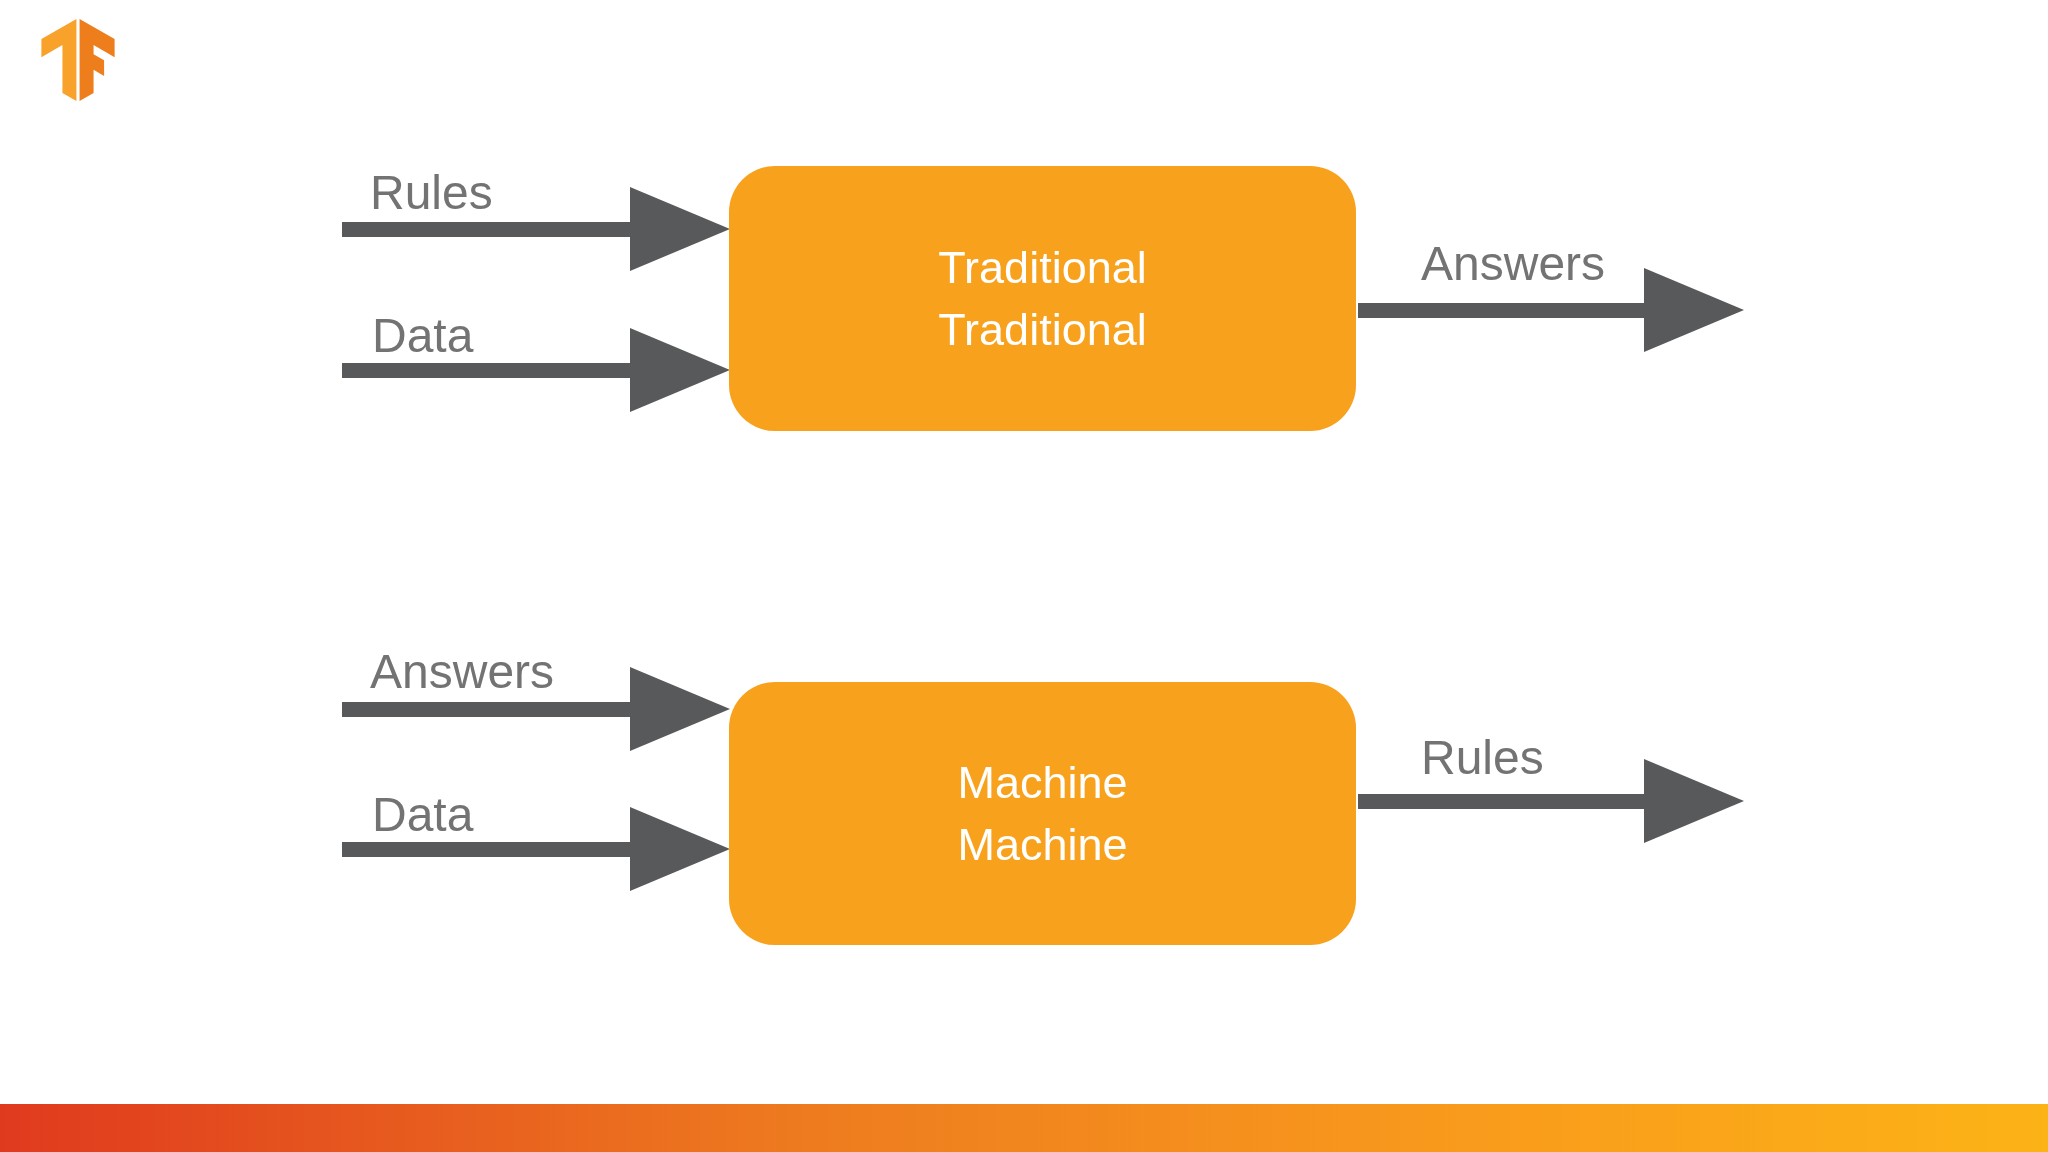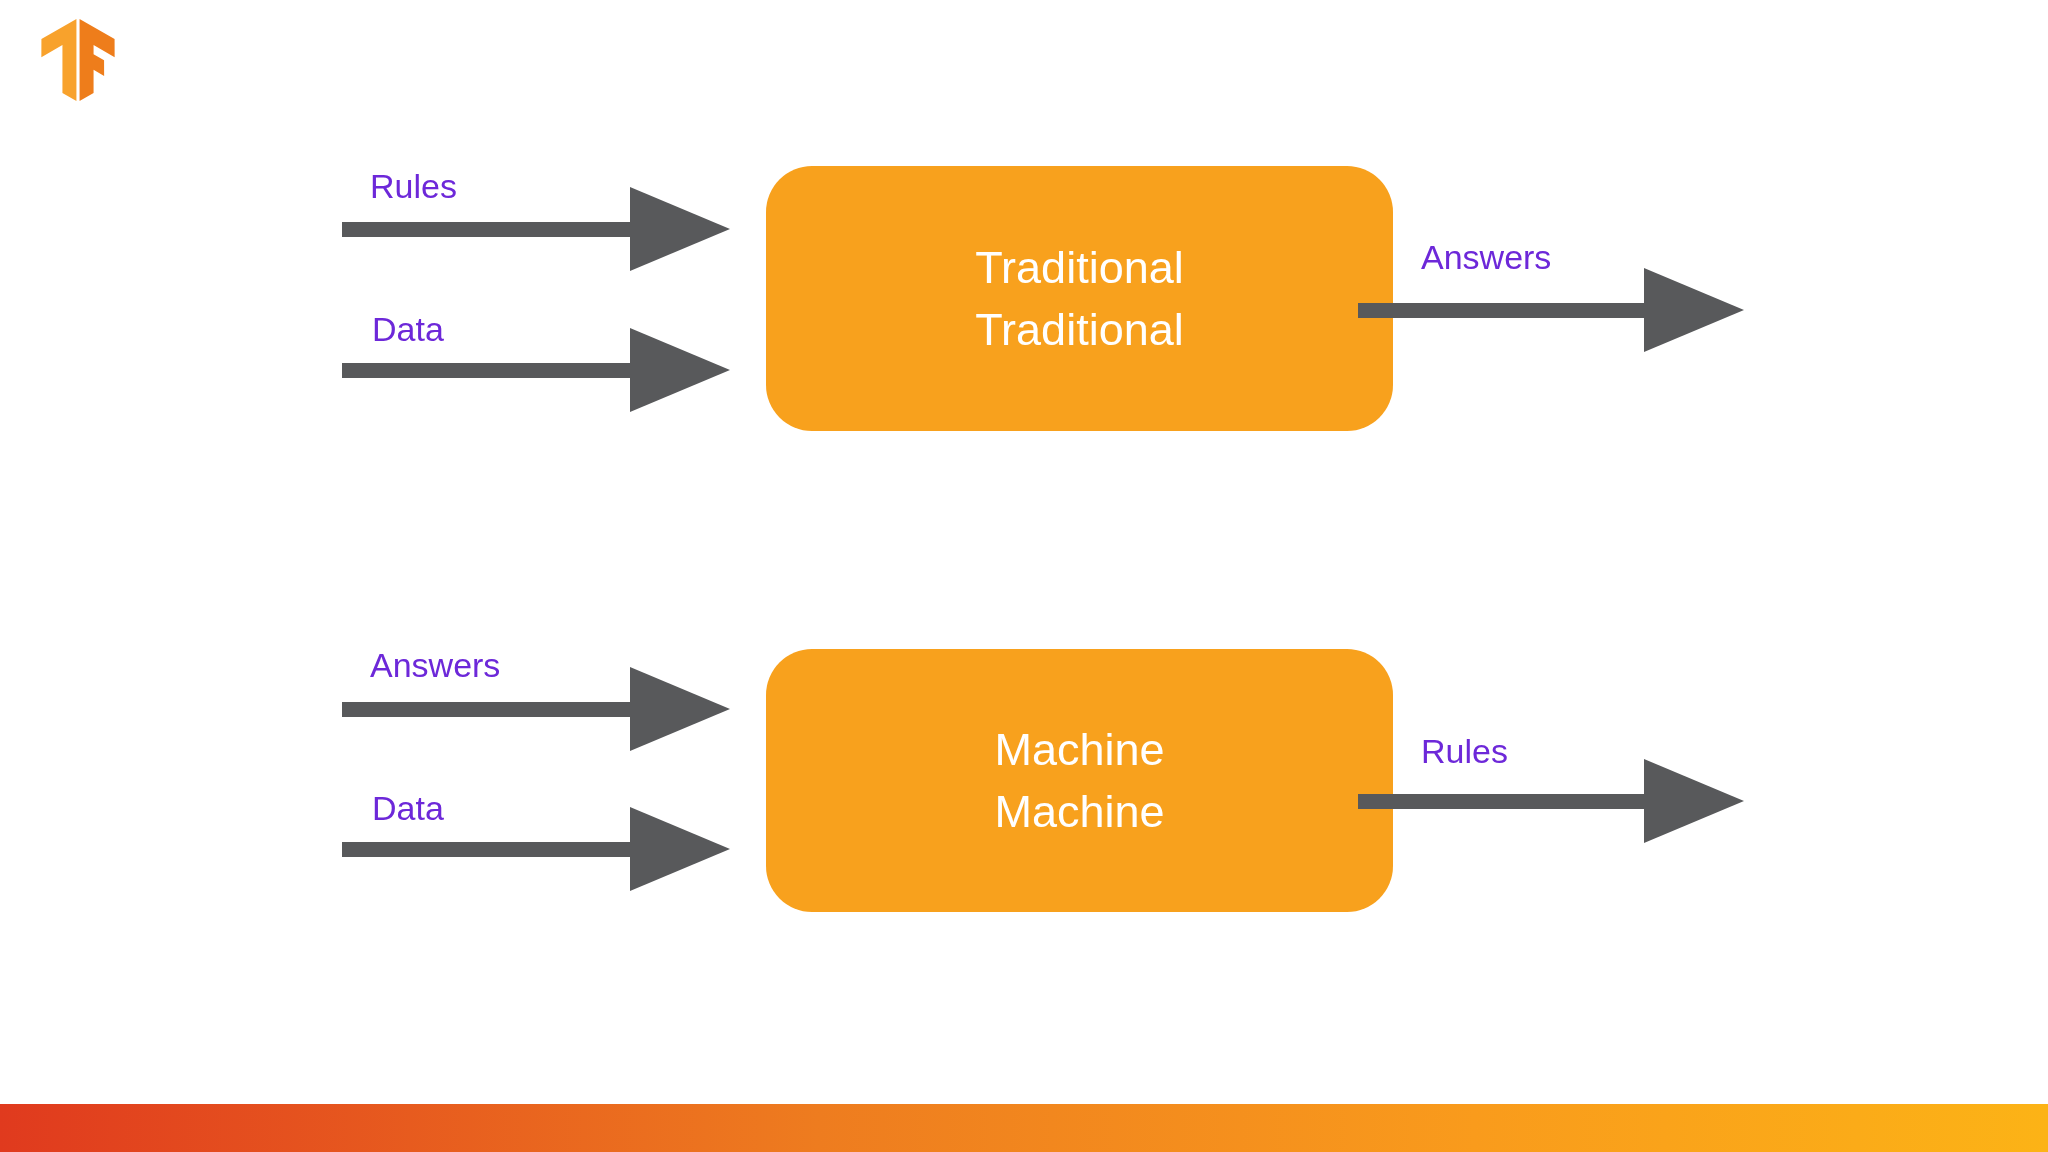--- a/index.html
+++ b/index.html
@@ -22,23 +22,23 @@
     left: 37px;
     top: 16px;
     width: 82px;
     height: 88px;
   }
   .logo svg { width: 100%; height: 100%; display: block; }
 
   
   .io-label {
     position: absolute;
-    font-size: 34px;
+    font-size: 48px;
     line-height: 1;
-    color: #6d28d9;
+    color: #737373;
     white-space: nowrap;
   }
 
   
   .arrow {
     position: absolute;
     display: flex;
     align-items: center;
     height: 84px;
   }
@@ -64,24 +64,23 @@
     background: #f8a11d;
     border-radius: 46px;
     display: flex;
     flex-direction: column;
     align-items: center;
     justify-content: center;
     color: #ffffff;
     font-size: 45px;
     line-height: 62px;
     text-align: center;
-    margin-left: 37px;
   }
   #box-traditional { top: 166px; height: 265px; }
-  #box-ml          { top: 649px; height: 263px; }
+  #box-ml          { top: 682px; height: 263px; }
 
   
   #label-rules-in      { left: 370px;  top: 169px; }
   #label-data-top      { left: 372px;  top: 312px; }
   #label-answers-out   { left: 1421px; top: 240px; }
   
   #label-answers-in    { left: 370px;  top: 648px; }
   #label-data-bottom   { left: 372px;  top: 791px; }
   #label-rules-out     { left: 1421px; top: 734px; }
 

